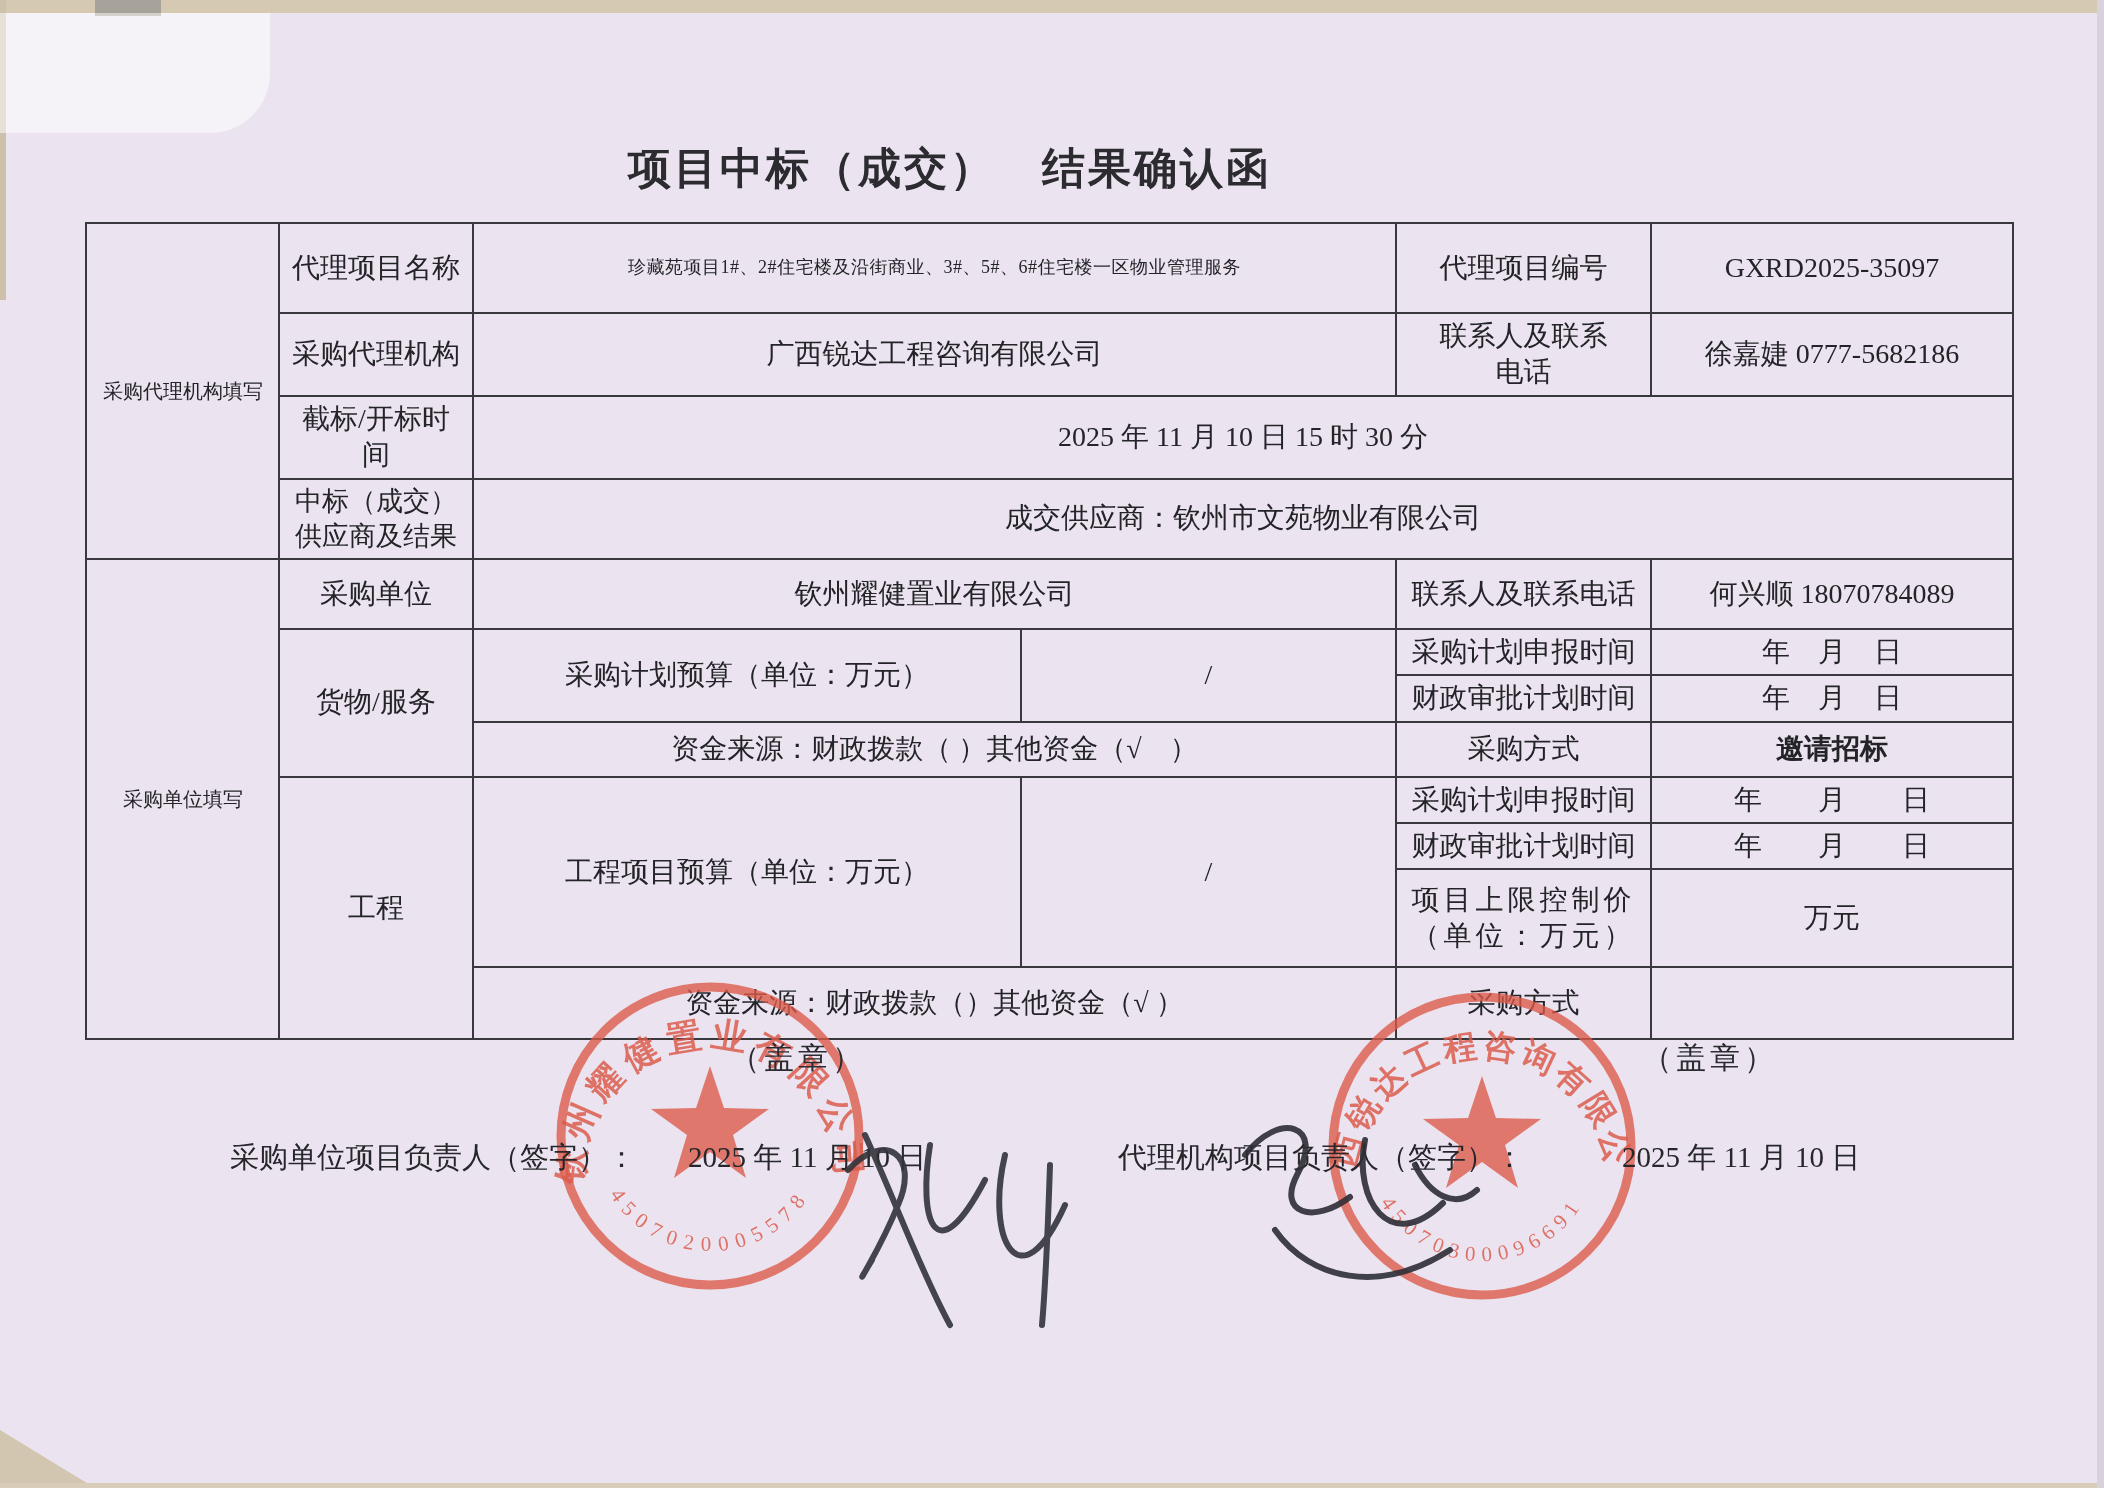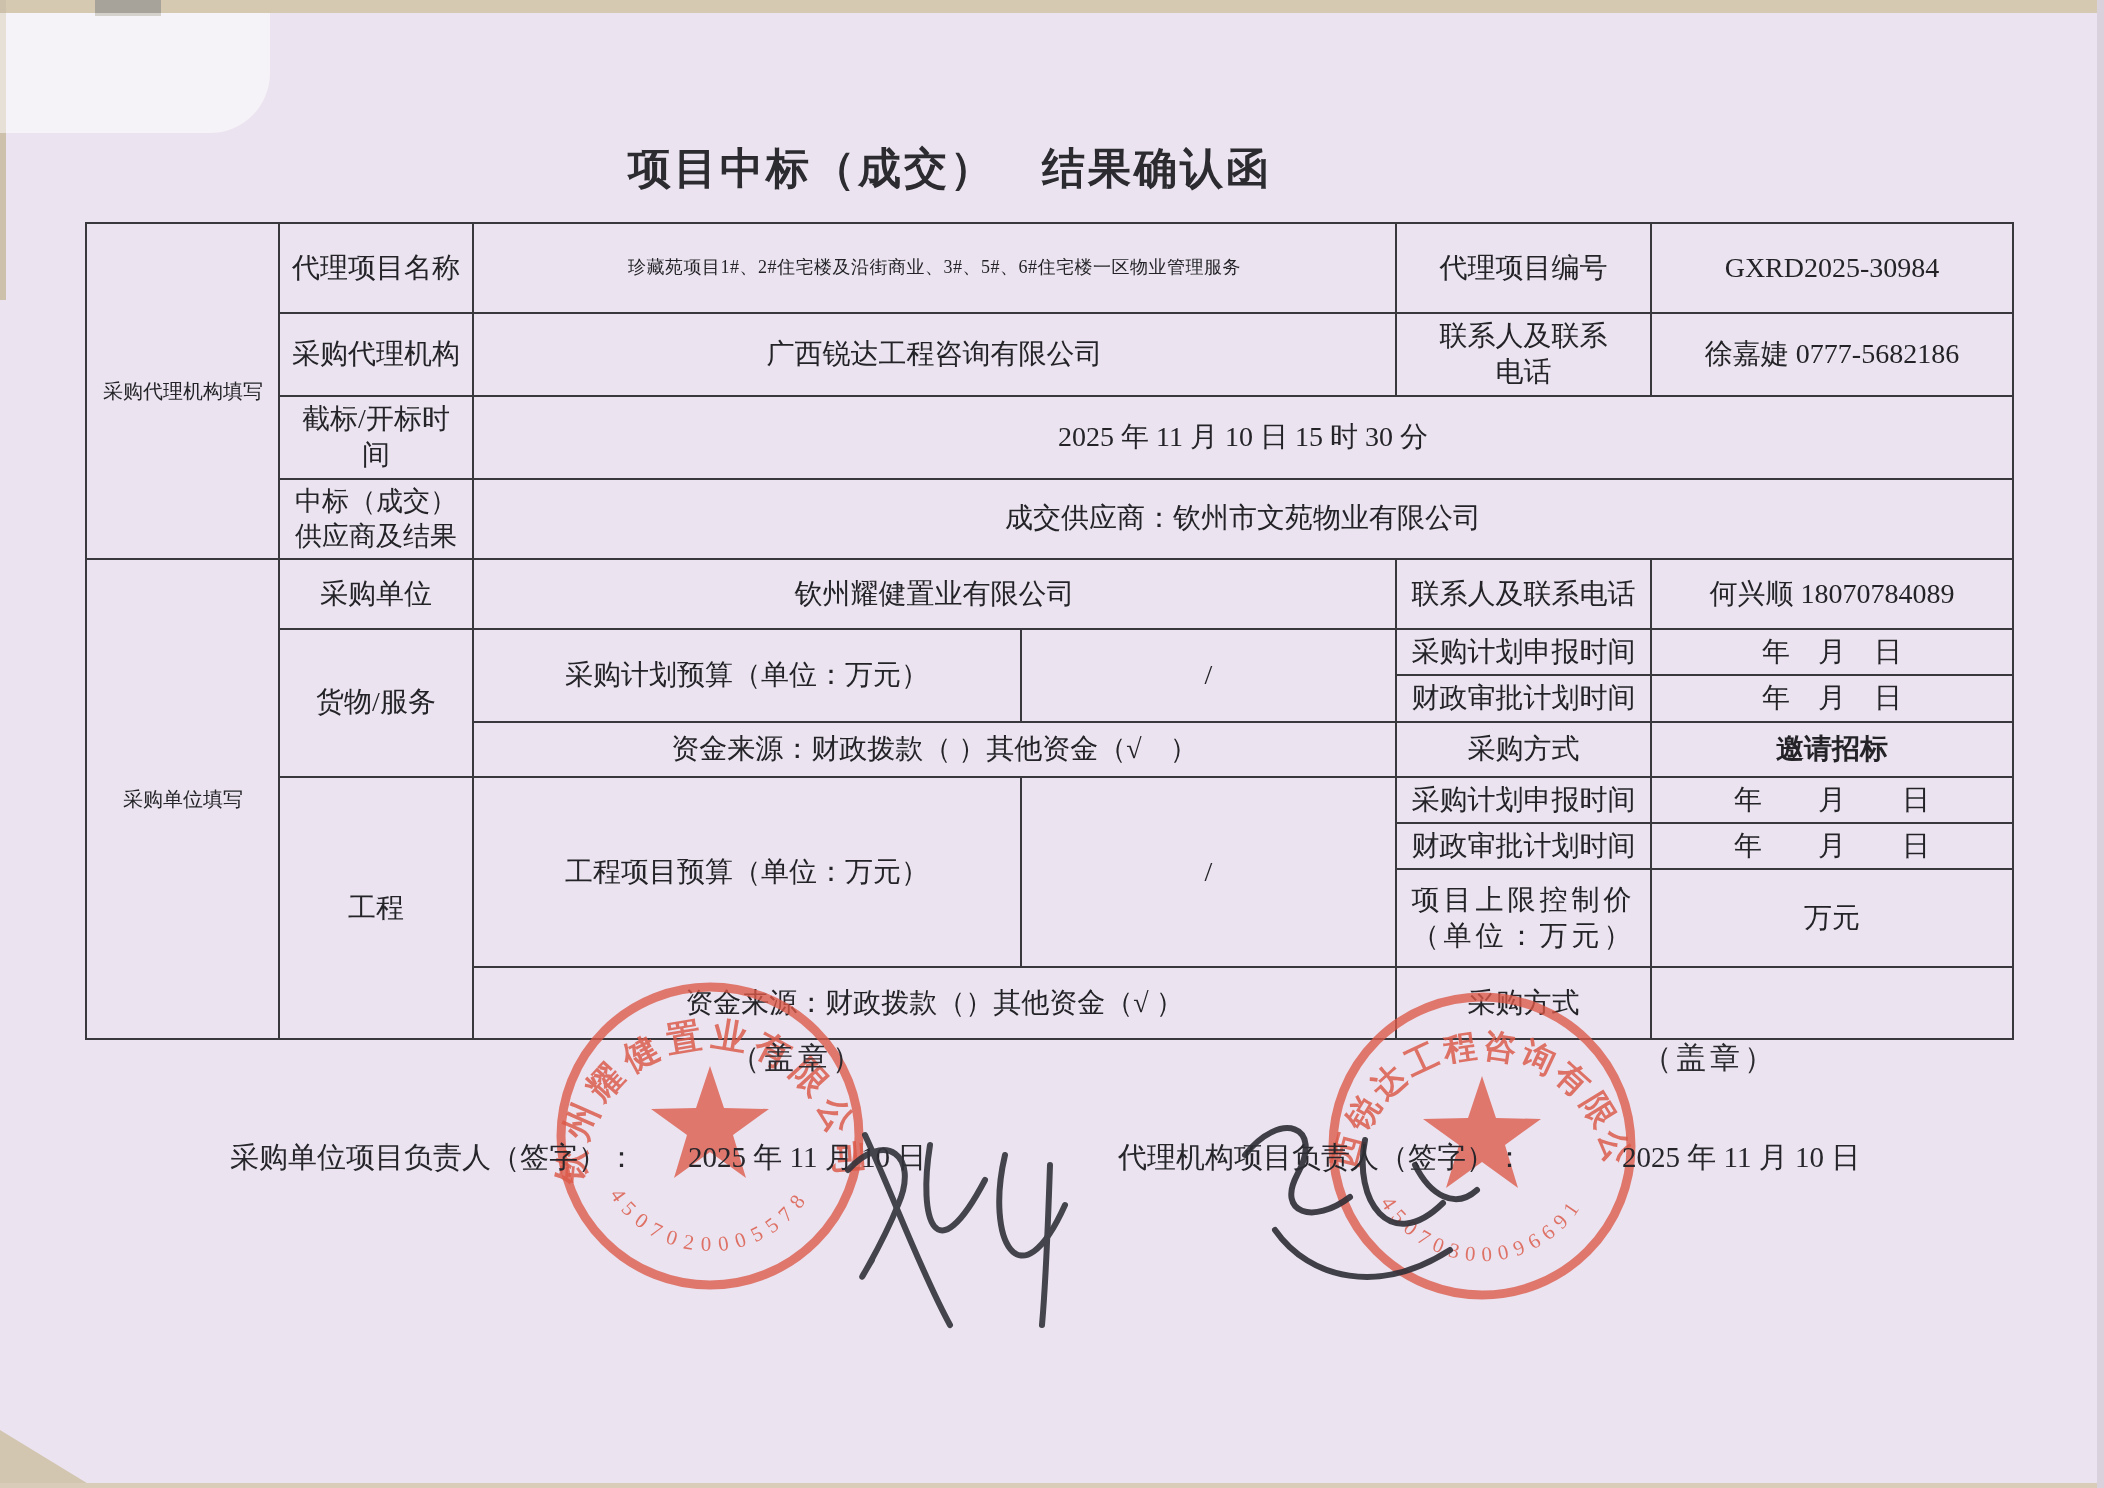--- a/index.html
+++ b/index.html
@@ -58,21 +58,21 @@
         <col style="width:255px">
         <col style="width:362px">
     </colgroup>
 
     <tbody>
         <tr style="height:90px">
       <td rowspan="4" class="sec"><span class="wrap-narrow">采购代理机构填写</span></td>
       <td>代理项目名称</td>
       <td colspan="2" class="projname">珍藏苑项目1#、2#住宅楼及沿街商业、3#、5#、6#住宅楼一区物业管理服务</td>
       <td>代理项目编号</td>
-      <td>GXRD2025-30984</td>
+      <td>GXRD2025-35097</td>
     </tr>
     <tr style="height:80px">
       <td>采购代理机构</td>
       <td colspan="2">广西锐达工程咨询有限公司</td>
       <td><span class="wrap-narrow">联系人及联系电话</span></td>
       <td>徐嘉婕 0777-5682186</td>
     </tr>
     <tr style="height:70px">
       <td>截标/开标时间</td>
       <td colspan="4" class="left">2025 年 11 月 10 日 15 时 30 分</td>

